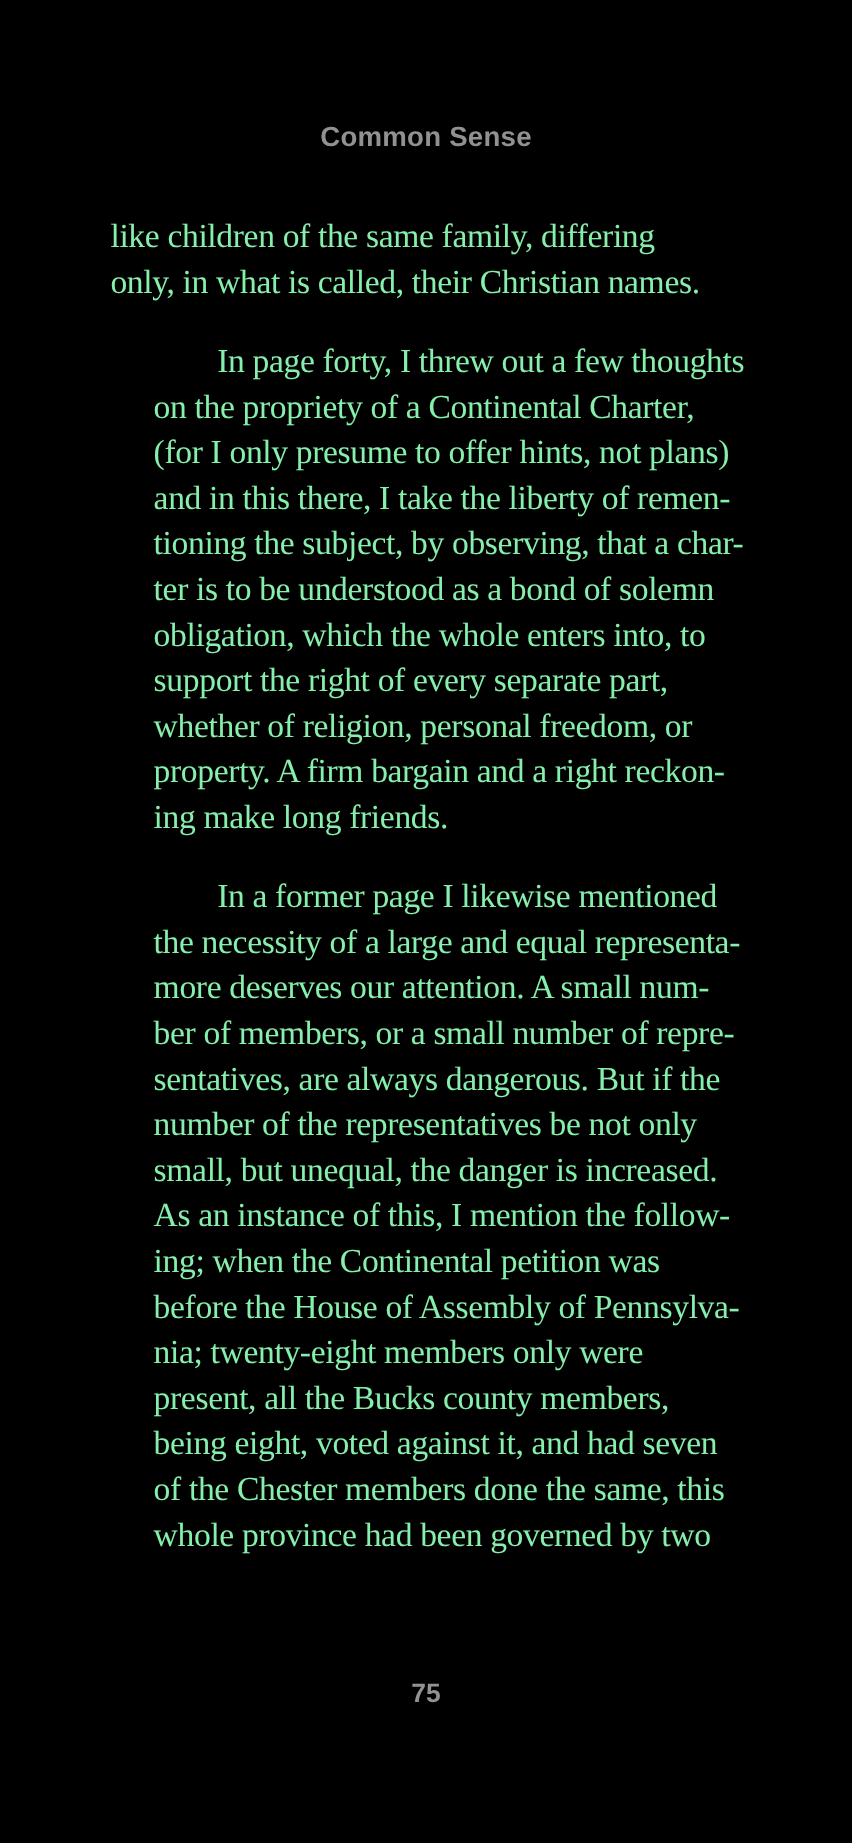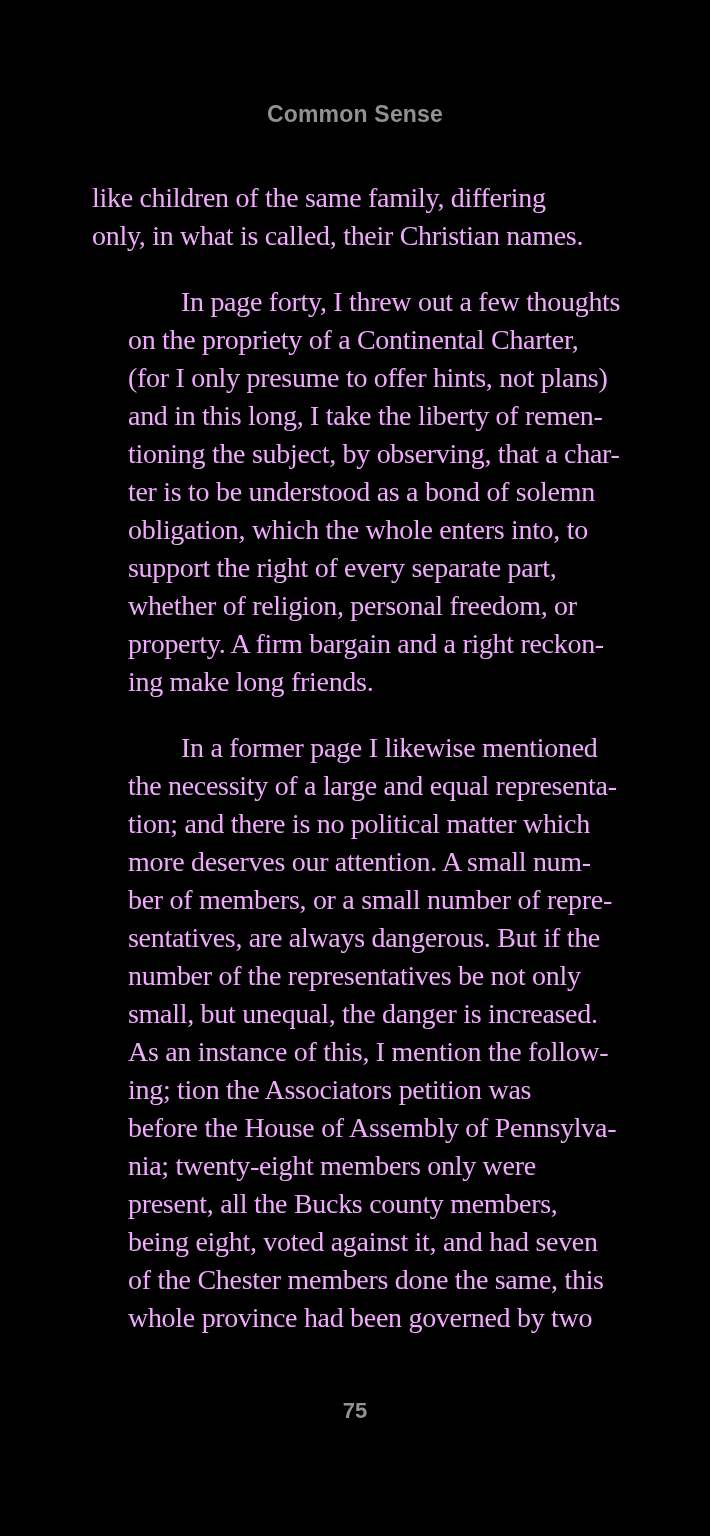--- a/index.html
+++ b/index.html
@@ -22,21 +22,21 @@
     font-size: 23px;
     font-weight: 600;
     letter-spacing: 0.2px;
     color: #919191;
   }
   .body-text {
     position: absolute;
     top: 179px;
     left: 92px;
     width: 540px;
-    color: #f0abfc;
+    color: #86efac;
     font-size: 28px;
     line-height: 38px;
     letter-spacing: -0.3px;
   }
   .paragraph + .paragraph { margin-top: 28px; margin-left: 36px; }
   .paragraph.indent .text-line:first-child { text-indent: 53px; }
   .text-line { white-space: nowrap; }
   .page-footer {
     position: absolute;
     top: 1398px;
@@ -58,40 +58,39 @@
   </div>
   <div class="body-text" id="page-text">
       <div class="paragraph">
         <div class="text-line">like children of the same family, differing</div>
         <div class="text-line">only, in what is called, their Christian names.</div>
       </div>
       <div class="paragraph indent">
         <div class="text-line">In page forty, I threw out a few thoughts</div>
         <div class="text-line">on the propriety of a Continental Charter,</div>
         <div class="text-line">(for I only presume to offer hints, not plans)</div>
-        <div class="text-line">and in this long, I take the liberty of remen-</div>
+        <div class="text-line">and in this there, I take the liberty of remen-</div>
         <div class="text-line">tioning the subject, by observing, that a char-</div>
         <div class="text-line">ter is to be understood as a bond of solemn</div>
         <div class="text-line">obligation, which the whole enters into, to</div>
         <div class="text-line">support the right of every separate part,</div>
         <div class="text-line">whether of religion, personal freedom, or</div>
         <div class="text-line">property. A firm bargain and a right reckon-</div>
         <div class="text-line">ing make long friends.</div>
       </div>
       <div class="paragraph indent">
         <div class="text-line">In a former page I likewise mentioned</div>
         <div class="text-line">the necessity of a large and equal representa-</div>
-        <div class="text-line">tion; and there is no political matter which</div>
         <div class="text-line">more deserves our attention. A small num-</div>
         <div class="text-line">ber of members, or a small number of repre-</div>
         <div class="text-line">sentatives, are always dangerous. But if the</div>
         <div class="text-line">number of the representatives be not only</div>
         <div class="text-line">small, but unequal, the danger is increased.</div>
         <div class="text-line">As an instance of this, I mention the follow-</div>
-        <div class="text-line">ing; tion the Associators petition was</div>
+        <div class="text-line">ing; when the Continental petition was</div>
         <div class="text-line">before the House of Assembly of Pennsylva-</div>
         <div class="text-line">nia; twenty-eight members only were</div>
         <div class="text-line">present, all the Bucks county members,</div>
         <div class="text-line">being eight, voted against it, and had seven</div>
         <div class="text-line">of the Chester members done the same, this</div>
         <div class="text-line">whole province had been governed by two</div>
       </div>
     </div>
   <div class="page-footer">
     <span>75</span>

